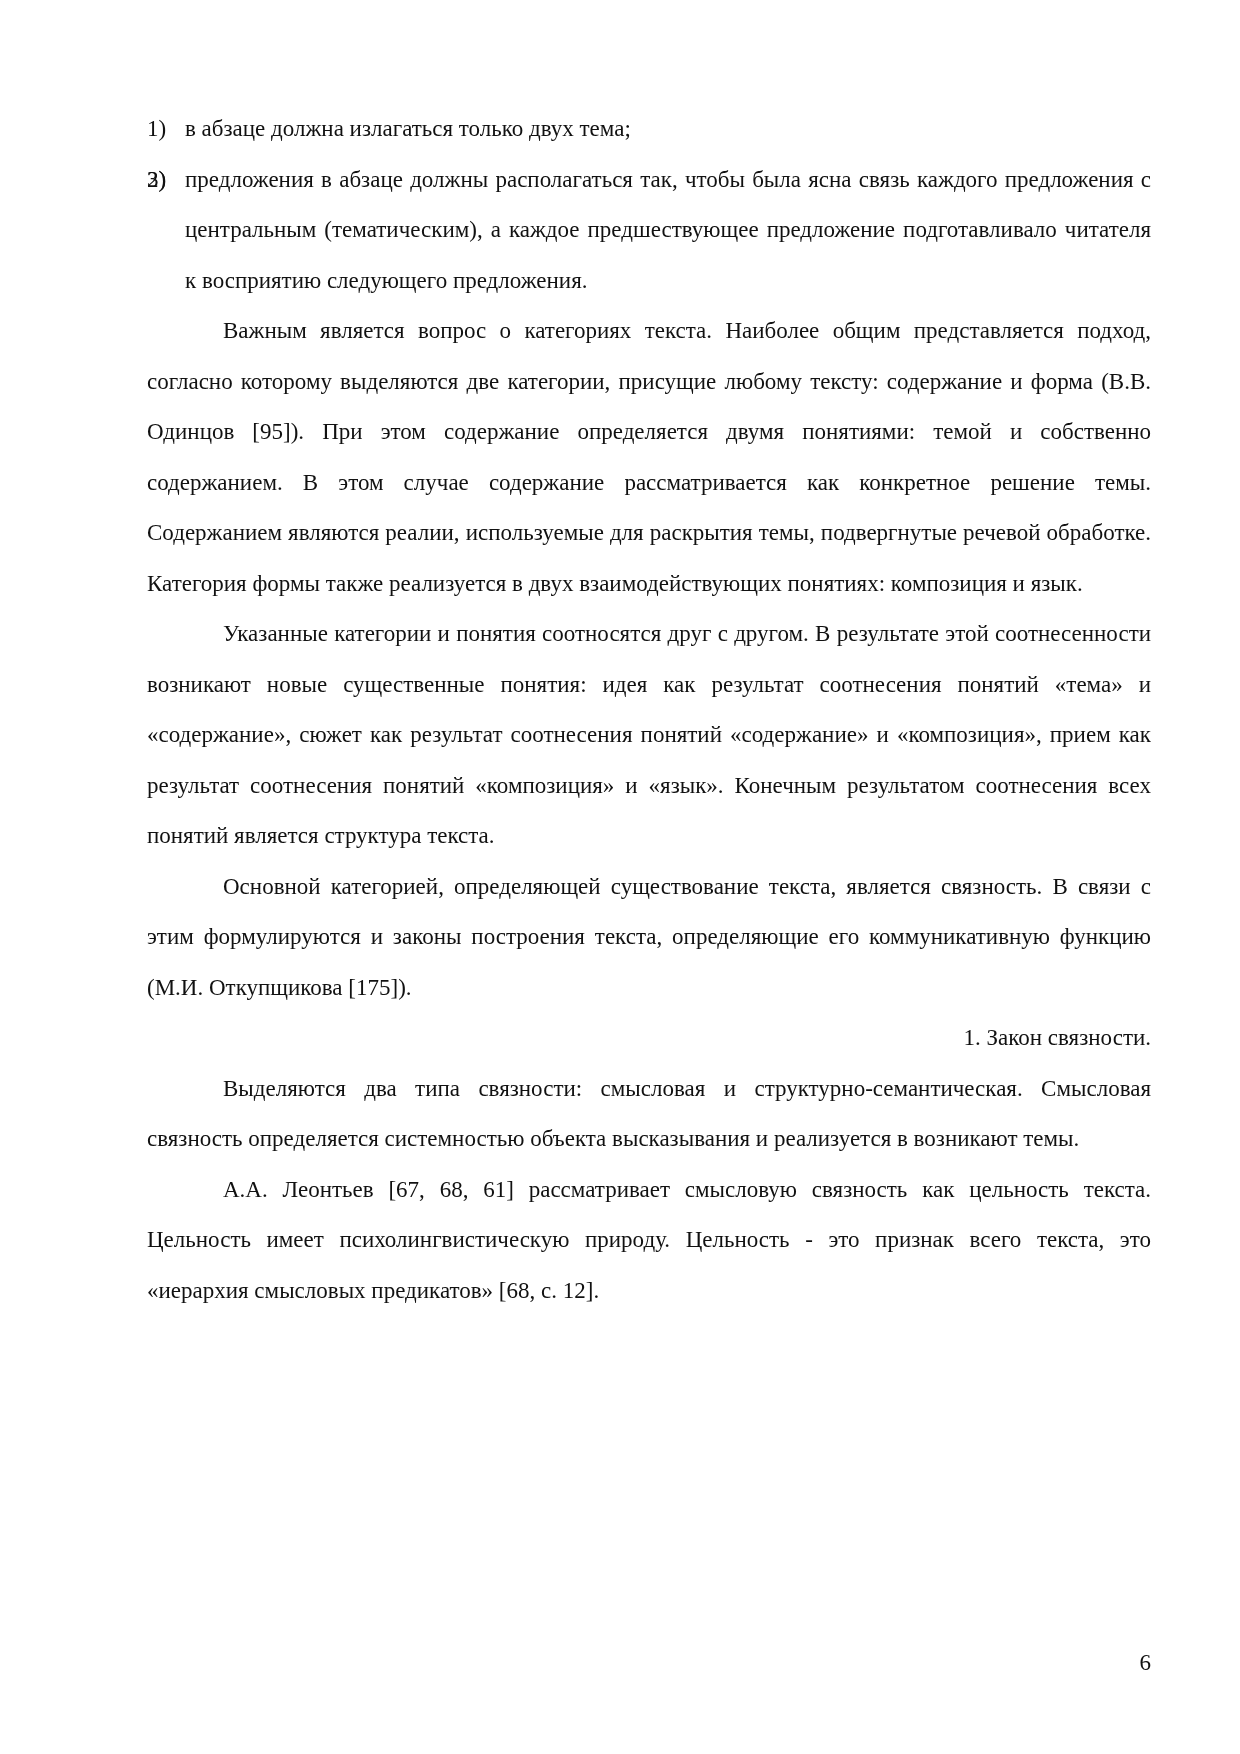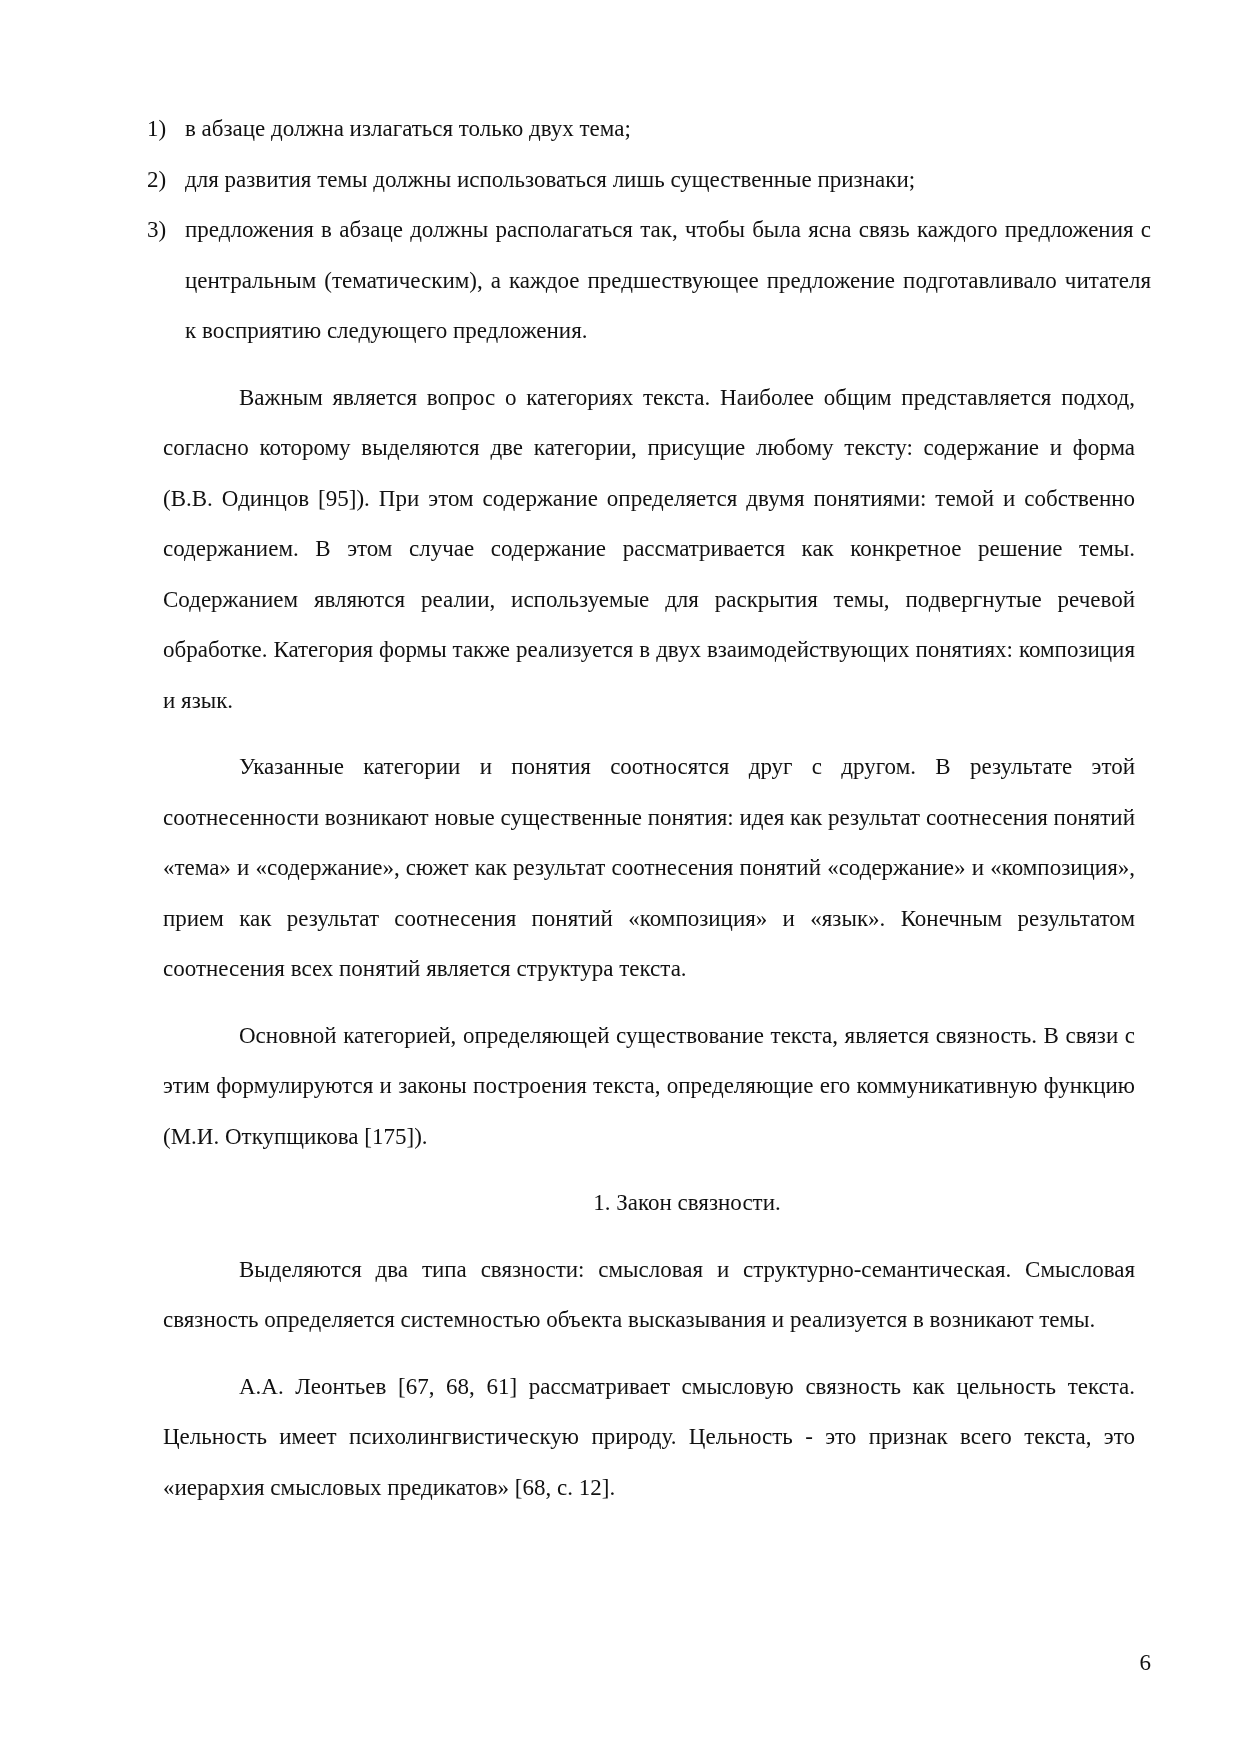--- a/index.html
+++ b/index.html
@@ -32,28 +32,28 @@
       position: relative;
       padding-left: 38px;
       text-align: justify;
     }
     .list-item .num {
       position: absolute;
       left: 0;
       top: 0;
     }
     p.para {
-      margin: 16px;
+      margin: 0;
       text-indent: 76px;
       text-align: justify;
     }
     p.heading {
       margin: 0;
       text-indent: 76px;
-      text-align: center;
+      text-align: right;
     }
     .page-number {
       position: absolute;
       left: 1100px;
       width: 51px;
       top: 1648px;
       text-align: right;
       font-size: 23px;
       line-height: 30px;
     }
@@ -63,21 +63,20 @@
 
 <div class="page">
 
   <ul class="list">
     <li class="list-item">
       <span class="num">1)</span>
       <span>в абзаце должна излагаться только двух тема;</span>
     </li>
     <li class="list-item">
       <span class="num">2)</span>
-      <span>для развития темы должны использоваться лишь существенные признаки;</span>
     </li>
     <li class="list-item">
       <span class="num">3)</span>
       <span>предложения в абзаце должны располагаться так, чтобы была ясна связь каждого предложения с центральным (тематическим), а каждое предшествующее предложение подготавливало читателя к восприятию следующего предложения.</span>
     </li>
   </ul>
 
   <p class="para">Важным является вопрос о категориях текста. Наиболее общим представляется подход, согласно которому выделяются две категории, присущие любому тексту: содержание и форма (В.В. Одинцов [95]). При этом содержание определяется двумя понятиями: темой и собственно содержанием. В этом случае содержание рассматривается как конкретное решение темы. Содержанием являются реалии, используемые для раскрытия темы, подвергнутые речевой обработке. Категория формы также реализуется в двух взаимодействующих понятиях: композиция и язык.</p>
   <p class="para">Указанные категории и понятия соотносятся друг с другом. В результате этой соотнесенности возникают новые существенные понятия: идея как результат соотнесения понятий «тема» и «содержание», сюжет как результат соотнесения понятий «содержание» и «композиция», прием как результат соотнесения понятий «композиция» и «язык». Конечным результатом соотнесения всех понятий является структура текста.</p>
   <p class="para">Основной категорией, определяющей существование текста, является связность. В связи с этим формулируются и законы построения текста, определяющие его коммуникативную функцию (М.И. Откупщикова [175]).</p>

